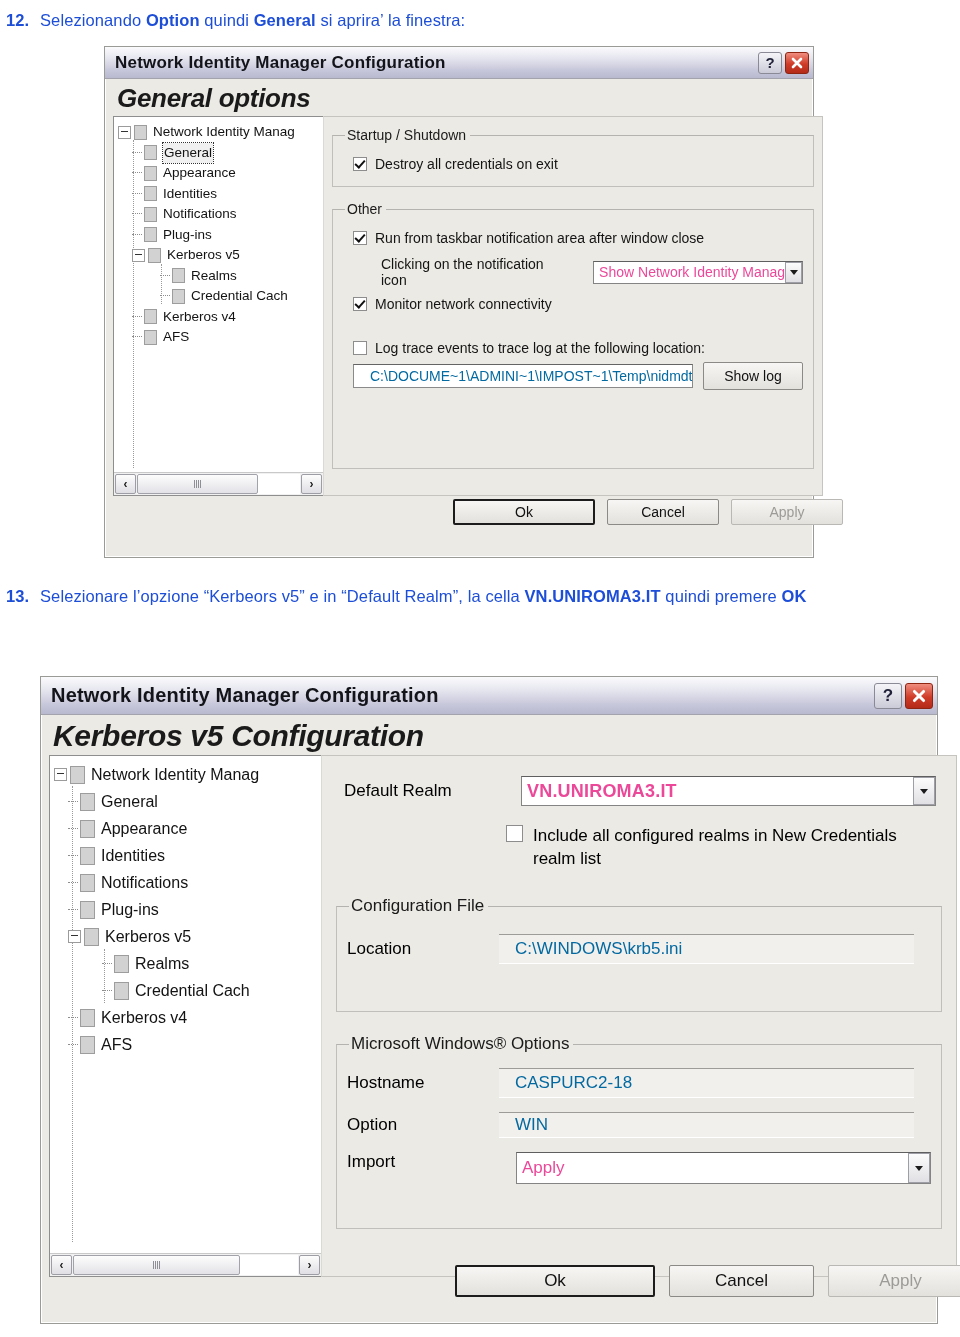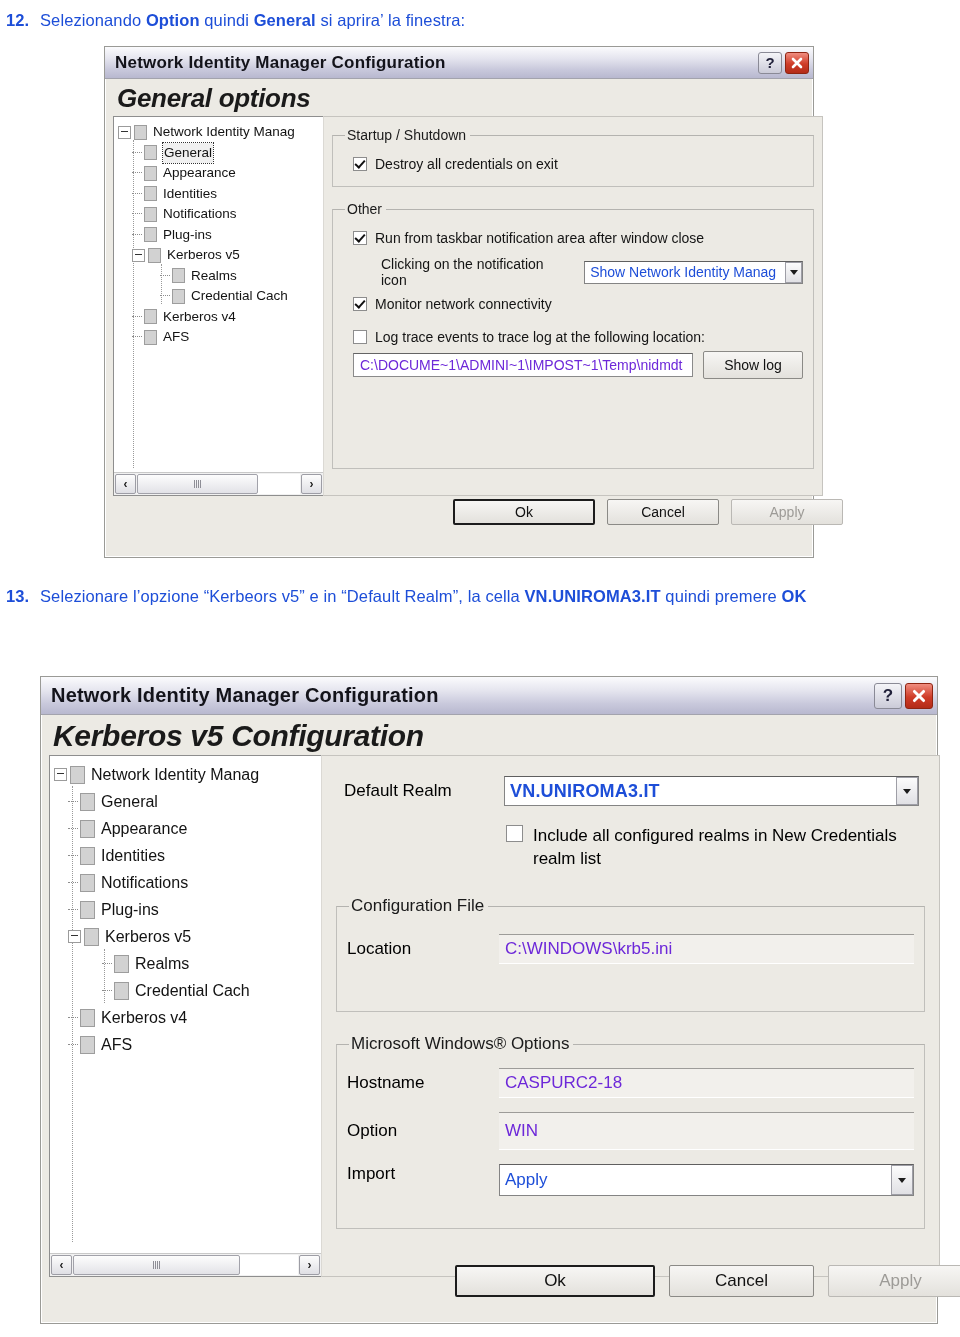--- a/index.html
+++ b/index.html
@@ -274,23 +274,24 @@
   .combo {
     background: #fff;
     border: 1px solid #848484;
     border-top-color: #5f5f5f;
     height: 23px;
     display: flex;
     align-items: center;
     font-size: 14px;
     padding-left: 5px;
     box-sizing: border-box;
-    color: #1d4ed8;
+    color: #ec4899;
     white-space: nowrap;
     overflow: hidden;
+    margin-left: 17px;
   }
   .combo .val { flex: 1; overflow: hidden; }
   .combo .arrow {
     width: 17px; height: 21px;
     margin-right: 0px;
     background: linear-gradient(to bottom, #fcfcfc, #e0e0e4);
     border: 1px solid #9e9ea6;
     display: flex; align-items: center; justify-content: center;
     box-sizing: border-box;
     flex: none;
@@ -305,23 +306,23 @@
   .combo.bold .val { font-weight: bold; letter-spacing: .2px; }
 
   .textbox {
     background: #fff;
     border: 1px solid #8a8a8a;
     border-top-color: #646464;
     height: 24px;
     display: flex;
     align-items: center;
     font-size: 14px;
-    padding-left: 6px;
-    box-sizing: border-box;
-    color: #6d28d9;
+    padding-left: 16px;
+    box-sizing: border-box;
+    color: #0369a1;
     white-space: nowrap;
     overflow: hidden;
   }
   .textbox.flat {
     background: #f2f0ec;
     border: none;
     border-top: 1px solid #9d9c99;
     border-bottom: 1px solid #ffffff;
   }
 
@@ -488,21 +489,21 @@
                 <i></i>
               </span>
           </div>
         </div>
 
         <div class="chk-row">
           <span class="chk checked"></span>
           <span>Monitor network connectivity</span>
         </div>
 
-        <div class="chk-row" style="margin-top:17px;margin-bottom:6px">
+        <div class="chk-row" style="margin-top:28px;margin-bottom:6px">
           <span class="chk"></span>
           <span>Log trace events to trace log at the following location:</span>
         </div>
 
         <div style="display:flex;align-items:center;margin-left:10px;gap:10px;">
           <div class="textbox" style="width:340px;">C:\DOCUME~1\ADMINI~1\IMPOST~1\Temp\nidmdt</div>
           <div class="btn" style="width:100px;height:28px;">Show log</div>
         </div>
       </fieldset>
     </div>
@@ -639,21 +640,21 @@
       <fieldset class="group" style="margin-top:22px;height:175px;padding-top:8px;">
         <legend style="font-size:17px;">Microsoft Windows® Options</legend>
 
         <div style="display:flex;align-items:center;margin-top:6px;">
           <span style="font-size:17px;width:152px;">Hostname</span>
           <div class="textbox flat" style="width:415px;height:30px;font-size:17px;">CASPURC2-18</div>
         </div>
 
         <div style="display:flex;align-items:center;margin-top:14px;">
           <span style="font-size:17px;width:152px;">Option</span>
-          <div class="textbox flat" style="width:415px;height:38px;font-size:17px;">WIN</div>
+          <div class="textbox flat" style="width:415px;height:26px;font-size:17px;">WIN</div>
         </div>
 
         <div style="display:flex;align-items:flex-start;margin-top:14px;">
           <span style="font-size:17px;width:152px;">Import</span>
           <div class="combo" style="width:415px;height:32px;font-size:17px;">
             <span class="val">Apply</span>
             <span class="arrow" style="width:22px;height:30px;">
                 <i></i>
               </span>
           </div>

